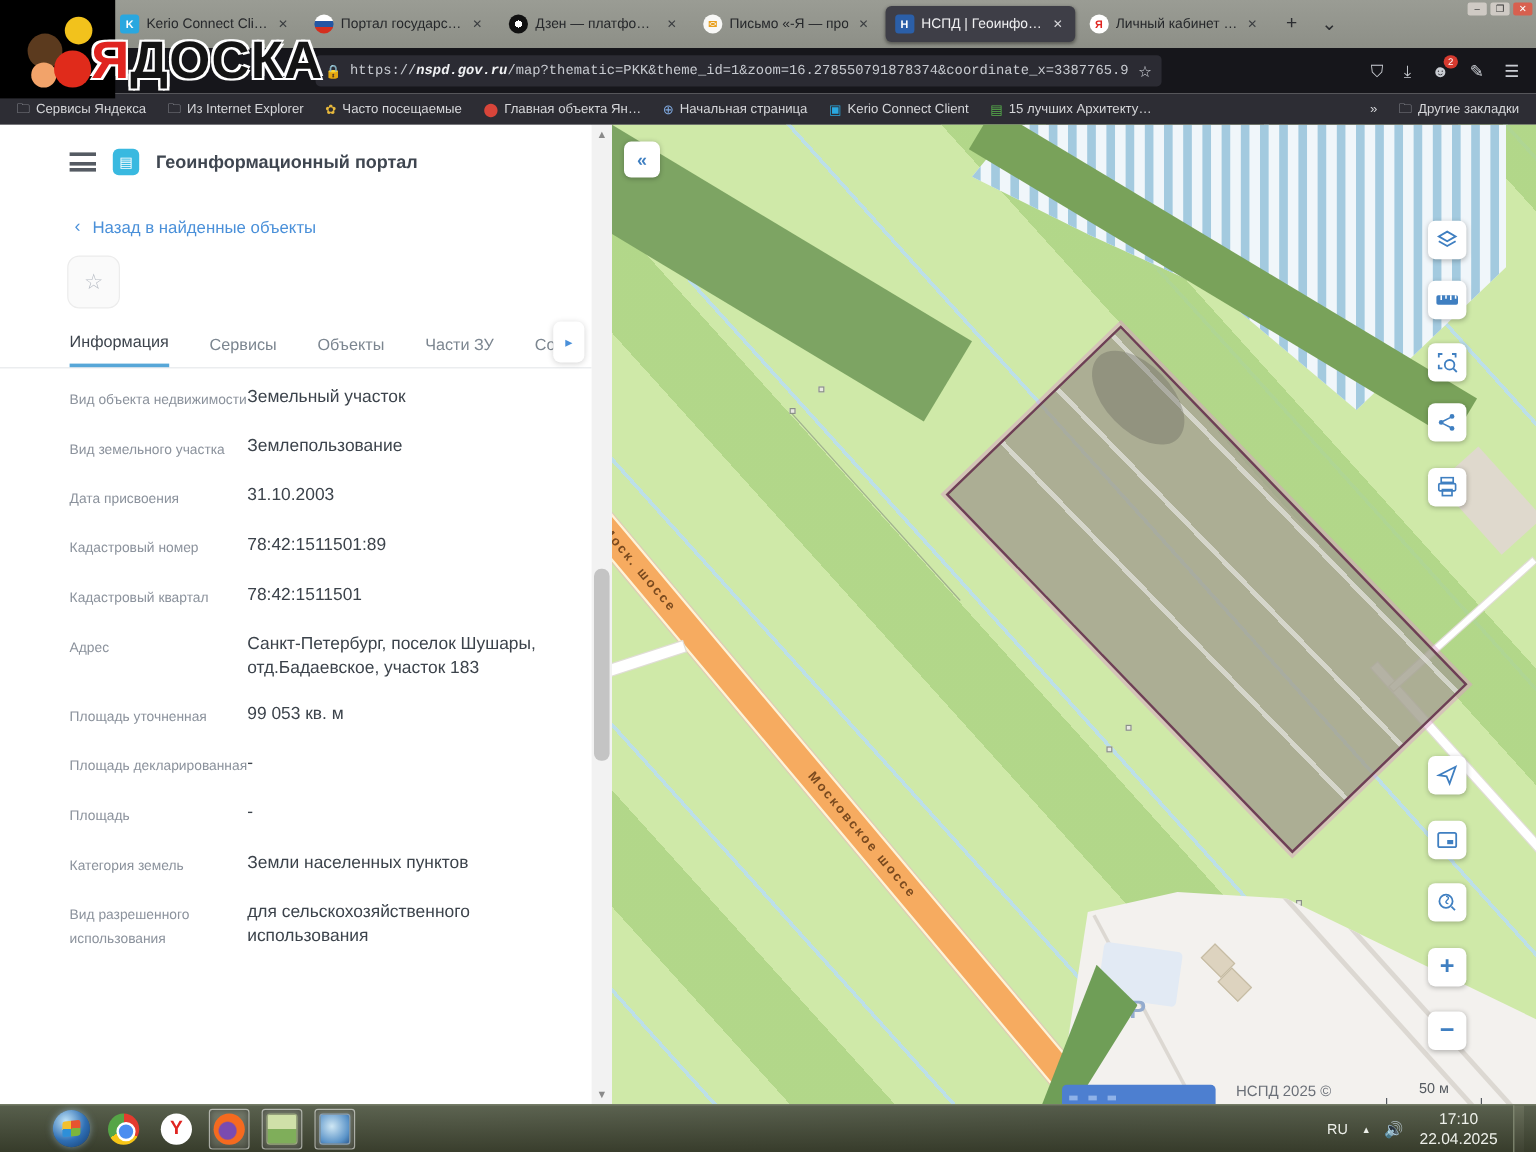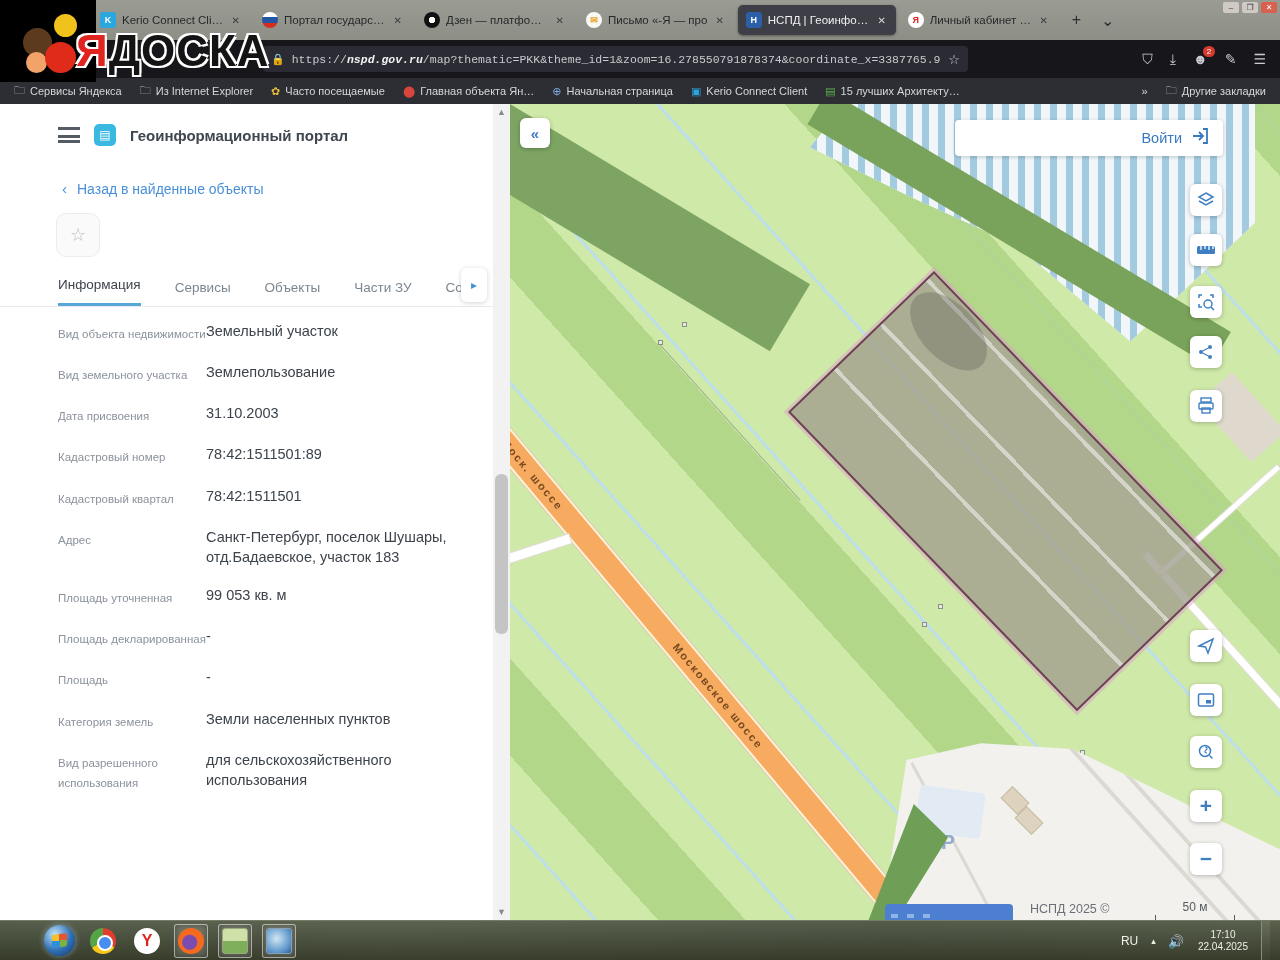--- a/index.html
+++ b/index.html
@@ -151,21 +151,21 @@
   .ic-chrome { width:26px; height:26px; border-radius:50%; background:conic-gradient(#e33b2e 0 33%, #f7c617 0 66%, #55a546 0); position:relative; }
   .ic-chrome::after { content:""; position:absolute; left:7px; top:7px; width:12px; height:12px; border-radius:50%; background:#4a8df0; border:2px solid #fff; }
   .ic-yandex { width:26px; height:26px; border-radius:50%; background:#fff; color:#e02420; font-weight:900; font-size:16px; display:flex; align-items:center; justify-content:center; }
   .ic-firefox { width:26px; height:26px; border-radius:50%; background:radial-gradient(circle at 45% 55%, #7a4bb0 0 34%, #f56a1f 40% 75%, #e8401c); }
   .ic-green { width:26px; height:26px; border-radius:3px; background:linear-gradient(#cfe0a8 50%, #7fae5a 50%); border:1px solid #9aa87e; }
   .ic-blue { width:26px; height:26px; border-radius:3px; background:radial-gradient(circle at 40% 40%, #cfe7f4, #5a93c8 70%, #2d5c92); border:1px solid #8aa0b4; }
   .tb-right { position:absolute; right:10px; top:0; height:40px; display:flex; align-items:center; gap:13px; color:#eef0ea; }
   .tb-lang { font-size:12px; }
   .tb-caret { font-size:9px; }
   .tb-vol { font-size:13px; }
-  .tb-clock { text-align:center; font-size:10px; line-height:1.25; }
+  .tb-clock { text-align:center; font-size:13px; line-height:1.25; }
   .show-desktop { width:9px; height:40px; border-left:1px solid #888f78; background:linear-gradient(#6a705c,#3c4030); }
 </style>
 </head>
 <body>
 
 <div class="screen">
 
   <div class="tabbar">
     <div class="tab">
       <span class="fav fav-kerio">K</span>
@@ -372,27 +372,20 @@
       <span class="park-zone"></span>
       <span class="park-p">P</span>
     </div>
     <div class="dark-tri"></div>
 
     <div class="blue-chip"><i></i><i></i><i></i></div>
     <div class="map-attr">НСПД 2025 ©</div>
     <div class="map-scale"><span>50 м</span><span class="bar"></span></div>
 
     <div class="collapse-btn">«</div>
-    <div class="login-bar">
-      <span class="login-label">Войти</span>
-      <span><svg width="18" height="16" viewBox="0 0 18 16">
-            <path d="M2 8h9M8 4l4 4-4 4" stroke="#3878c0" stroke-width="1.8" fill="none"></path>
-            <path d="M12 1h4v14h-4" stroke="#3878c0" stroke-width="1.8" fill="none"></path>
-          </svg></span>
-    </div>
 
     <div class="mbtn" style="top:80px;">
       <svg width="18" height="18" viewBox="0 0 18 18">
           <path d="M9 2l7 4-7 4-7-4z" fill="none" stroke="#3f7fc1" stroke-width="1.5"></path>
           <path d="M2 10l7 4 7-4" fill="none" stroke="#3f7fc1" stroke-width="1.5"></path>
         </svg>
     </div>
     <div class="mbtn" style="top:130px;">
       <svg width="20" height="14" viewBox="0 0 20 14">
           <rect x="1" y="3" width="18" height="8" rx="1.5" fill="#3f7fc1"></rect>

